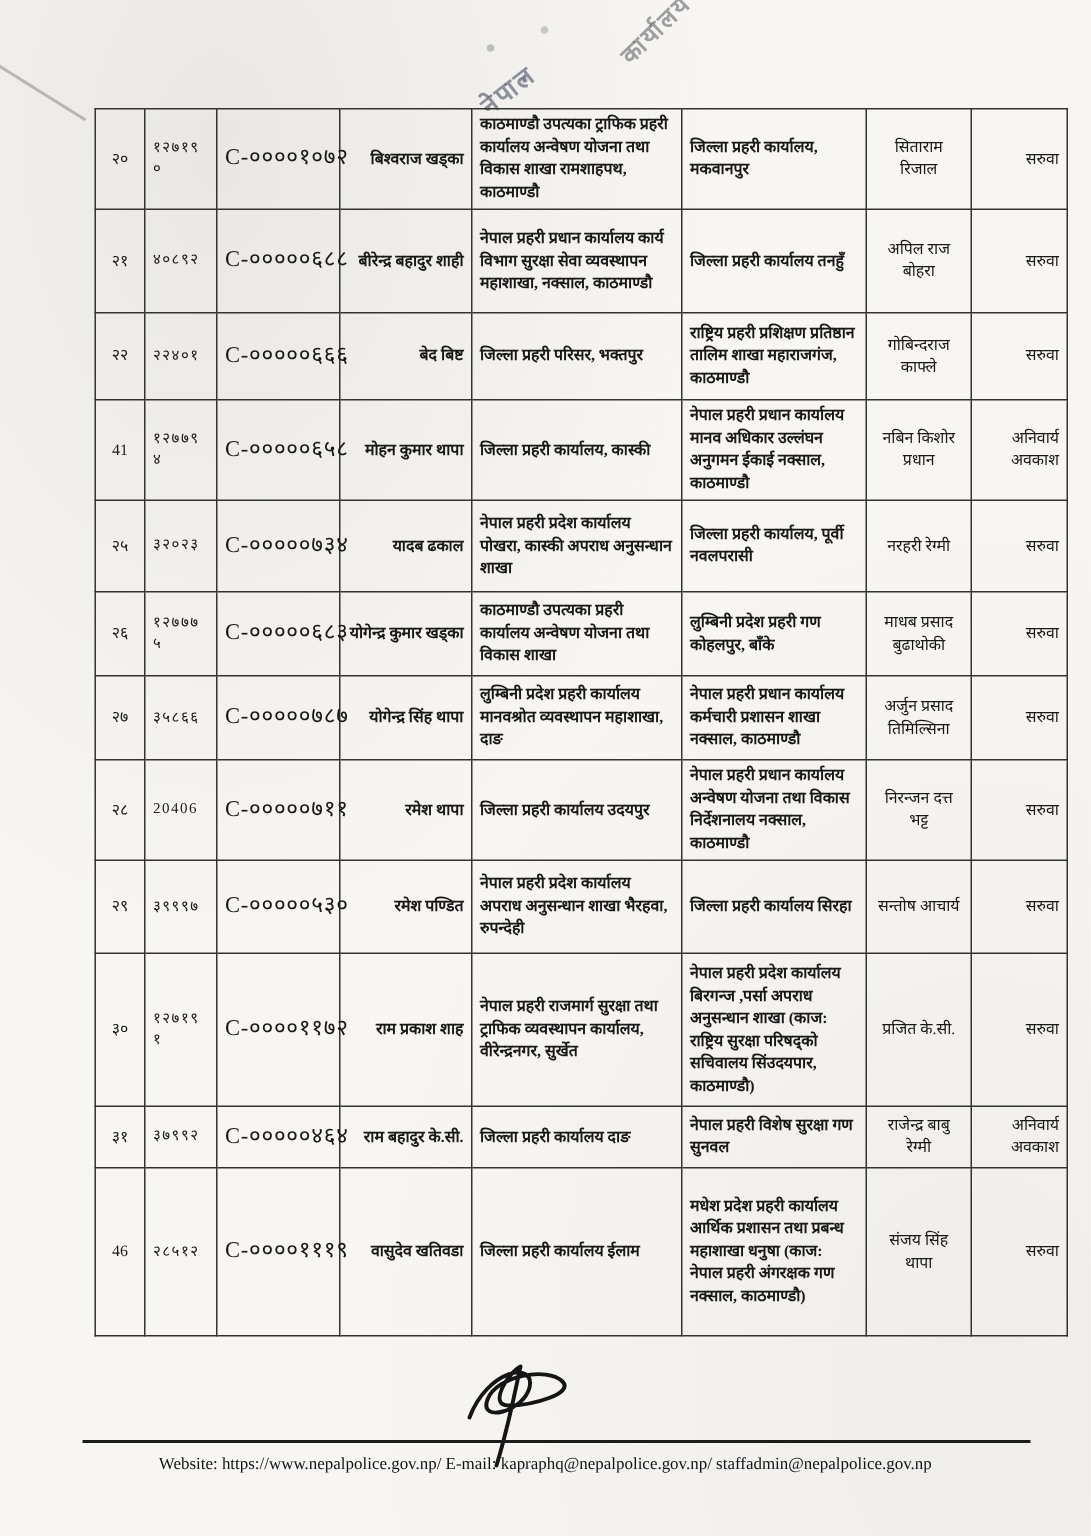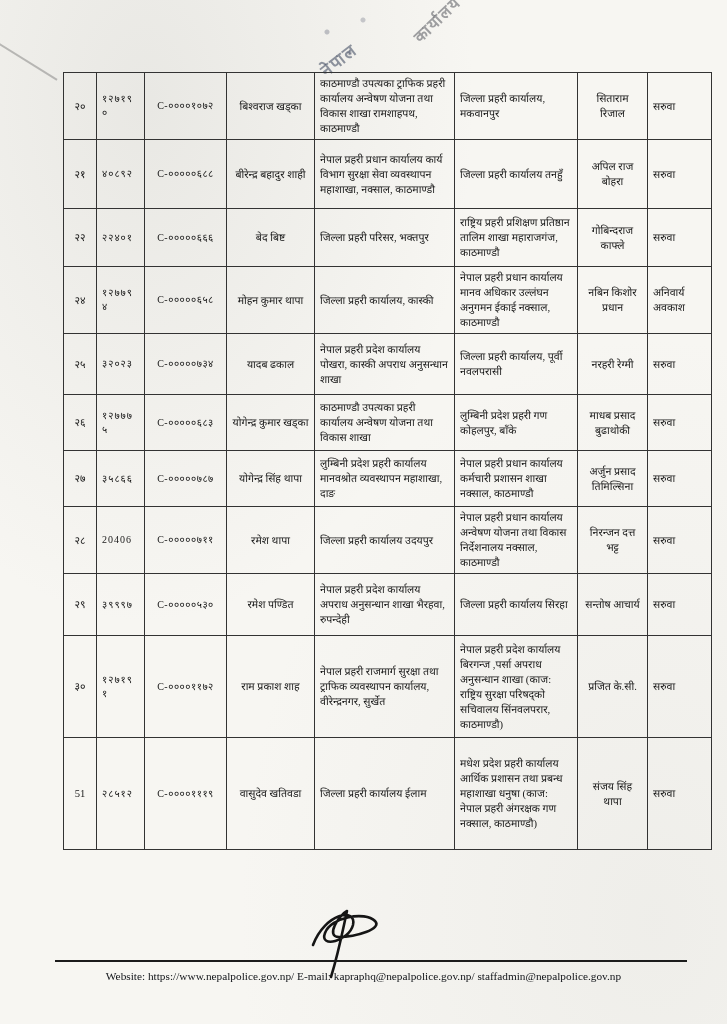--- a/index.html
+++ b/index.html
@@ -37,25 +37,25 @@
     font-size:10.6px;line-height:1.42;
   }
   table.roster td{
     border:1.5px solid #333;
     padding:3px 5px;
     vertical-align:middle;
     word-wrap:break-word;
   }
   td.c-sn{text-align:center;margin-top:45px;}
   td.c-emp{font-size:10px;letter-spacing:1px;}
-  td.c-code{text-align:center;font-size:10px;letter-spacing:.5px;white-space:nowrap;}
-  td.c-name{text-align:center;}
-  td.c-from,td.c-to{text-align:left;}
+  td.c-code{text-align:center;font-size:15px;letter-spacing:.5px;white-space:nowrap;}
+  td.c-name{text-align:right;font-weight:bold;}
+  td.c-from,td.c-to{text-align:left;font-weight:bold;}
   td.c-rec{text-align:center;}
-  td.c-rem{text-align:left;padding-left:7px;}
+  td.c-rem{text-align:right;padding-left:7px;}
 
   .signature{position:absolute;left:295px;top:903px;}
   .footer-rule{
     position:absolute;left:55px;top:960px;width:632px;height:0;
     border-top:2.2px solid #1c1c1c;
   }
   .footer-text{
     position:absolute;left:0;top:970px;width:727px;
     text-align:center;font-size:11.3px;color:#101318;
     font-family:"Liberation Serif","DejaVu Serif",serif;
@@ -106,21 +106,21 @@
     <td class="c-sn">२२</td>
     <td class="c-emp">२२४०१</td>
     <td class="c-code">C-०००००६६६</td>
     <td class="c-name">बेद बिष्ट</td>
     <td class="c-from">जिल्ला प्रहरी परिसर, भक्तपुर</td>
     <td class="c-to">राष्ट्रिय प्रहरी प्रशिक्षण प्रतिष्ठान तालिम शाखा महाराजगंज, काठमाण्डौ</td>
     <td class="c-rec">गोबिन्दराज काफ्ले</td>
     <td class="c-rem">सरुवा</td>
   </tr>
       <tr style="height: 64px;">
-    <td class="c-sn">२४</td>
+    <td class="c-sn">41</td>
     <td class="c-emp">१२७७९४</td>
     <td class="c-code">C-०००००६५८</td>
     <td class="c-name">मोहन कुमार थापा</td>
     <td class="c-from">जिल्ला प्रहरी कार्यालय, कास्की</td>
     <td class="c-to">नेपाल प्रहरी प्रधान कार्यालय मानव अधिकार उल्लंघन अनुगमन ईकाई नक्साल, काठमाण्डौ</td>
     <td class="c-rec">नबिन किशोर प्रधान</td>
     <td class="c-rem">अनिवार्य अवकाश</td>
   </tr>
       <tr style="height: 61px;">
     <td class="c-sn">२५</td>
@@ -171,26 +171,36 @@
     <td class="c-to">जिल्ला प्रहरी कार्यालय सिरहा</td>
     <td class="c-rec">सन्तोष आचार्य</td>
     <td class="c-rem">सरुवा</td>
   </tr>
       <tr style="height: 102px;">
     <td class="c-sn">३०</td>
     <td class="c-emp">१२७१९१</td>
     <td class="c-code">C-००००११७२</td>
     <td class="c-name">राम प्रकाश शाह</td>
     <td class="c-from">नेपाल प्रहरी राजमार्ग सुरक्षा तथा ट्राफिक व्यवस्थापन कार्यालय, वीरेन्द्रनगर, सुर्खेत</td>
-    <td class="c-to">नेपाल प्रहरी प्रदेश कार्यालय बिरगन्ज ,पर्सा अपराध अनुसन्धान शाखा (काज: राष्ट्रिय सुरक्षा परिषद्को सचिवालय सिंनवलपरार, काठमाण्डौ)</td>
+    <td class="c-to">नेपाल प्रहरी प्रदेश कार्यालय बिरगन्ज ,पर्सा अपराध अनुसन्धान शाखा (काज: राष्ट्रिय सुरक्षा परिषद्को सचिवालय सिंउदयपार, काठमाण्डौ)</td>
     <td class="c-rec">प्रजित के.सी.</td>
     <td class="c-rem">सरुवा</td>
   </tr>
+      <tr style="height: 41px;">
+    <td class="c-sn">३१</td>
+    <td class="c-emp">३७९९२</td>
+    <td class="c-code">C-०००००४६४</td>
+    <td class="c-name">राम बहादुर के.सी.</td>
+    <td class="c-from">जिल्ला प्रहरी कार्यालय दाङ</td>
+    <td class="c-to">नेपाल प्रहरी विशेष सुरक्षा गण सुनवल</td>
+    <td class="c-rec">राजेन्द्र बाबु रेग्मी</td>
+    <td class="c-rem">अनिवार्य अवकाश</td>
+  </tr>
       <tr style="height: 112px;">
-    <td class="c-sn">51</td>
+    <td class="c-sn">46</td>
     <td class="c-emp">२८५१२</td>
     <td class="c-code">C-००००१११९</td>
     <td class="c-name">वासुदेव खतिवडा</td>
     <td class="c-from">जिल्ला प्रहरी कार्यालय ईलाम</td>
     <td class="c-to">मधेश प्रदेश प्रहरी कार्यालय आर्थिक प्रशासन तथा प्रबन्ध महाशाखा धनुषा (काज: नेपाल प्रहरी अंगरक्षक गण नक्साल, काठमाण्डौ)</td>
     <td class="c-rec">संजय सिंह थापा</td>
     <td class="c-rem">सरुवा</td>
   </tr>
     </tbody>
 </table>

